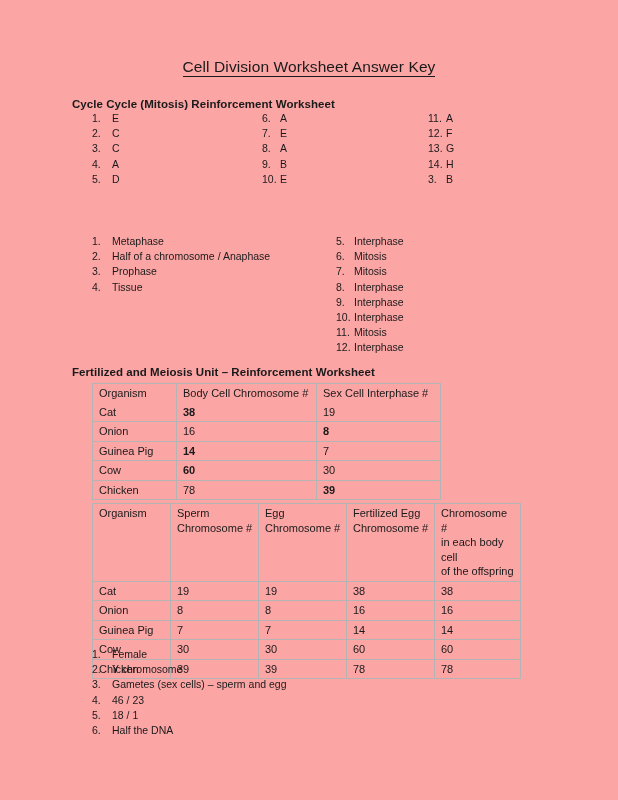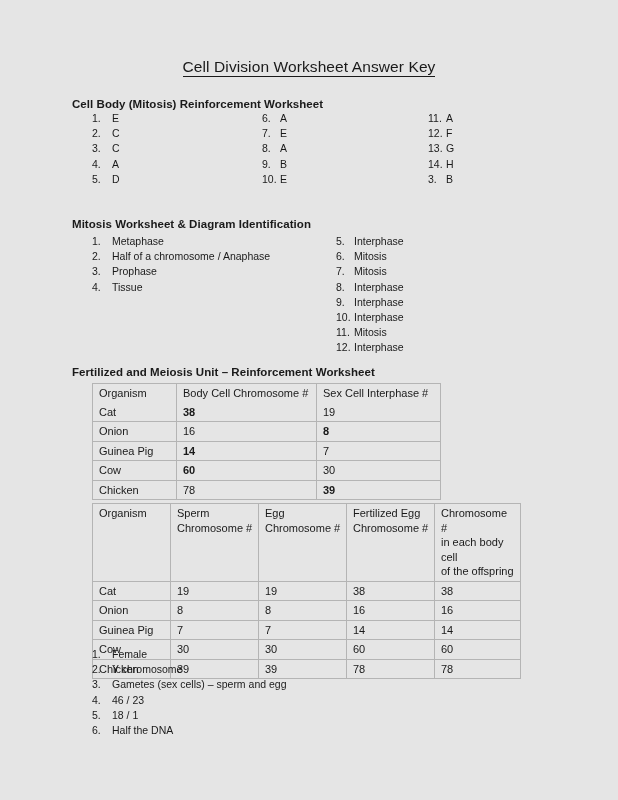--- a/index.html
+++ b/index.html
@@ -13,21 +13,21 @@
     position: relative;
     font-family: "Liberation Sans", sans-serif;
     color: #1a1a1a;
     overflow: hidden;
   }
 
   .page {
     position: relative;
     width: 618px;
     height: 800px;
-    background: #e5e5e5;
+    background: #fca5a5;
   }
 
   
   .doc-title {
     position: absolute;
     left: 0;
     top: 58px;
     width: 618px;
     text-align: center;
     font-size: 15.5px;
@@ -107,21 +107,21 @@
 </style>
 </head>
 <body>
 
 <div class="page">
 
   <div class="doc-title">
     <span>Cell Division Worksheet Answer Key</span>
   </div>
 
-  <div class="section-heading" style="left:72px; top:98px;">Cell Body (Mitosis) Reinforcement Worksheet</div>
+  <div class="section-heading" style="left:72px; top:98px;">Cycle Cycle (Mitosis) Reinforcement Worksheet</div>
 
   <div class="num-list" style="left:92px; top:111px; width:160px;">
     <div class="num-row">
       <span class="num">1.</span>
       <span class="txt">E</span>
     </div>
     <div class="num-row">
       <span class="num">2.</span>
       <span class="txt">C</span>
     </div>
@@ -178,21 +178,20 @@
     <div class="num-row">
       <span class="num">14.</span>
       <span class="txt">H</span>
     </div>
     <div class="num-row">
       <span class="num">3.</span>
       <span class="txt">B</span>
     </div>
   </div>
 
-  <div class="section-heading" style="left:72px; top:218px;">Mitosis Worksheet &amp; Diagram Identification</div>
 
   <div class="num-list" style="left:92px; top:234px; width:230px;">
     <div class="num-row">
       <span class="num">1.</span>
       <span class="txt">Metaphase</span>
     </div>
     <div class="num-row">
       <span class="num">2.</span>
       <span class="txt">Half of a chromosome / Anaphase</span>
     </div>

